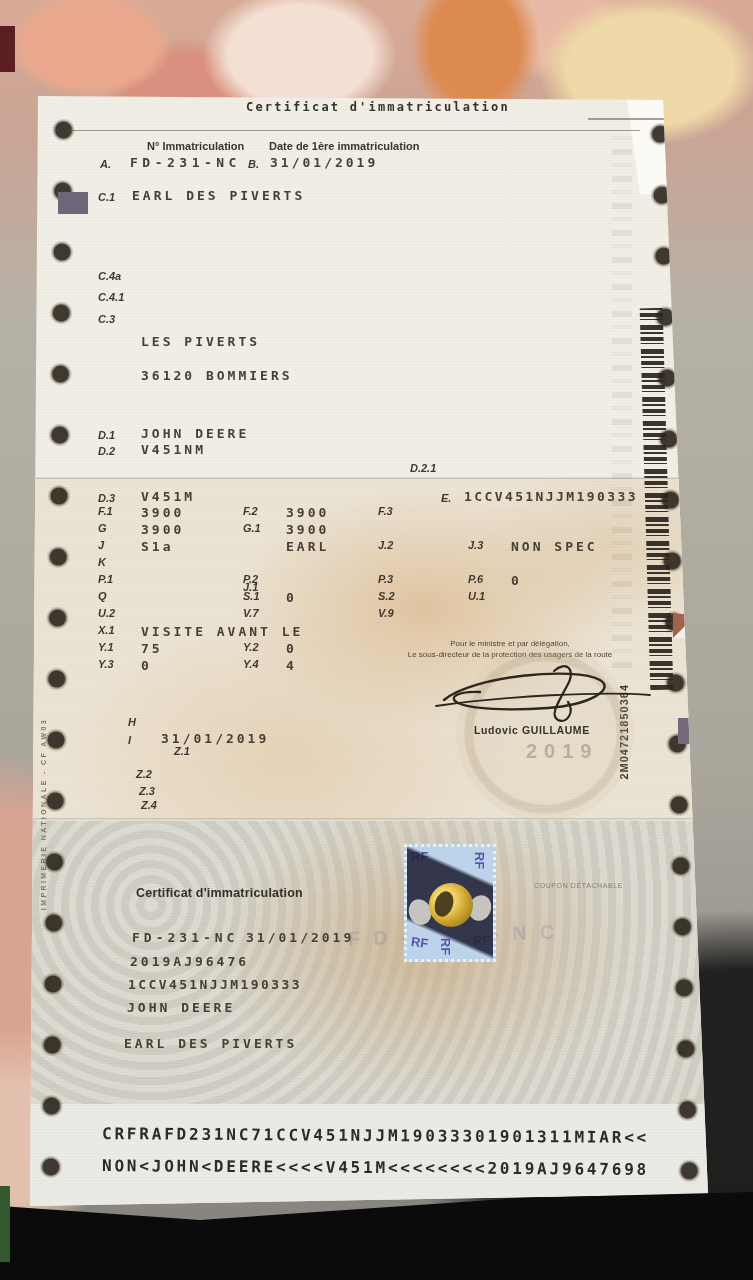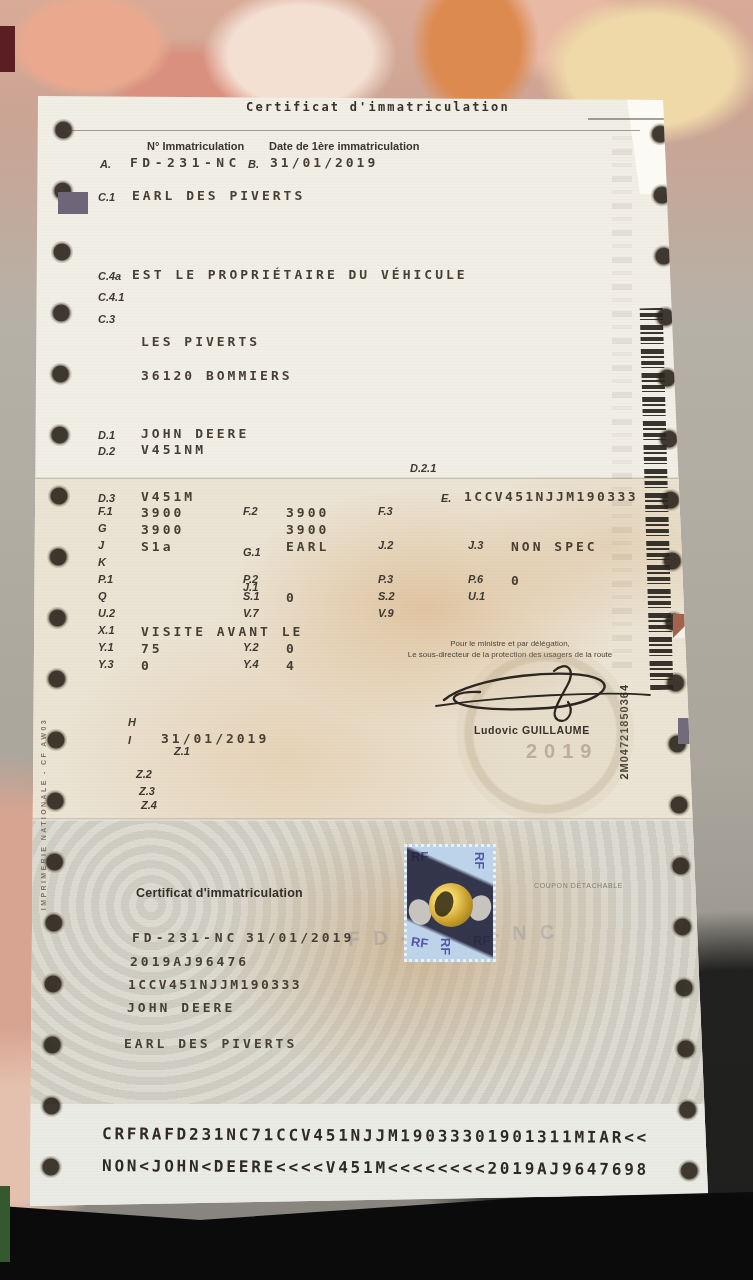--- a/index.html
+++ b/index.html
@@ -153,21 +153,20 @@
     <span class="hdr" style="left:86px;top:48px;">N° Immatriculation</span>
     <span class="hdr" style="left:208px;top:48px;">Date de 1ère immatriculation</span>
     <span class="lbl" style="left:72px;top:66px;">A.</span>
     <span class="dm" style="left:102px;top:63px;letter-spacing:4.5px;">FD-231-NC</span>
     <span class="lbl" style="left:220px;top:66px;">B.</span>
     <span class="dm" style="left:242px;top:63px;">31/01/2019</span>
     <span class="lbl" style="left:70px;top:99px;">C.1</span>
     <span class="dm" style="left:104px;top:96px;">EARL DES PIVERTS</span>
 
     <span class="lbl" style="left:70px;top:178px;">C.4a</span>
-    <span class="dm" style="left:104px;top:175px;">EST LE PROPRIÉTAIRE DU VÉHICULE</span>
     <span class="lbl" style="left:70px;top:199px;">C.4.1</span>
     <span class="lbl" style="left:70px;top:221px;">C.3</span>
     <span class="dm" style="left:113px;top:242px;">LES PIVERTS</span>
     <span class="dm" style="left:113px;top:276px;">36120 BOMMIERS</span>
 
     <span class="lbl" style="left:70px;top:337px;">D.1</span>
     <span class="dm" style="left:113px;top:334px;">JOHN DEERE</span>
     <span class="lbl" style="left:70px;top:353px;">D.2</span>
     <span class="dm" style="left:113px;top:350px;">V451NM</span>
     <span class="lbl" style="left:382px;top:370px;">D.2.1</span>
@@ -181,21 +180,21 @@
           <span class="lbl" style="left: 70px;">F.1</span>
           <span class="dm" style="left: 113px;">3900</span>
           <span class="lbl" style="left: 215px;">F.2</span>
           <span class="dm" style="left: 258px;">3900</span>
           <span class="lbl" style="left: 350px;">F.3</span>
           <span class="dm" style="left: 392px;"></span>
         </div>
         <div class="trow">
           <span class="lbl" style="left: 70px;">G</span>
           <span class="dm" style="left: 113px;">3900</span>
-          <span class="lbl" style="left: 215px; margin-top: 24px;">G.1</span>
+          <span class="lbl" style="left: 215px;">G.1</span>
           <span class="dm" style="left: 258px;">3900</span>
         </div>
         <div class="trow">
           <span class="lbl" style="left: 70px;">J</span>
           <span class="dm" style="left: 113px;">S1a</span>
           <span class="lbl" style="left: 215px; margin-top: 42px;">J.1</span>
           <span class="dm" style="left: 258px;">EARL</span>
           <span class="lbl" style="left: 350px;">J.2</span>
           <span class="dm" style="left: 392px;"></span>
           <span class="lbl" style="left: 440px;">J.3</span>

